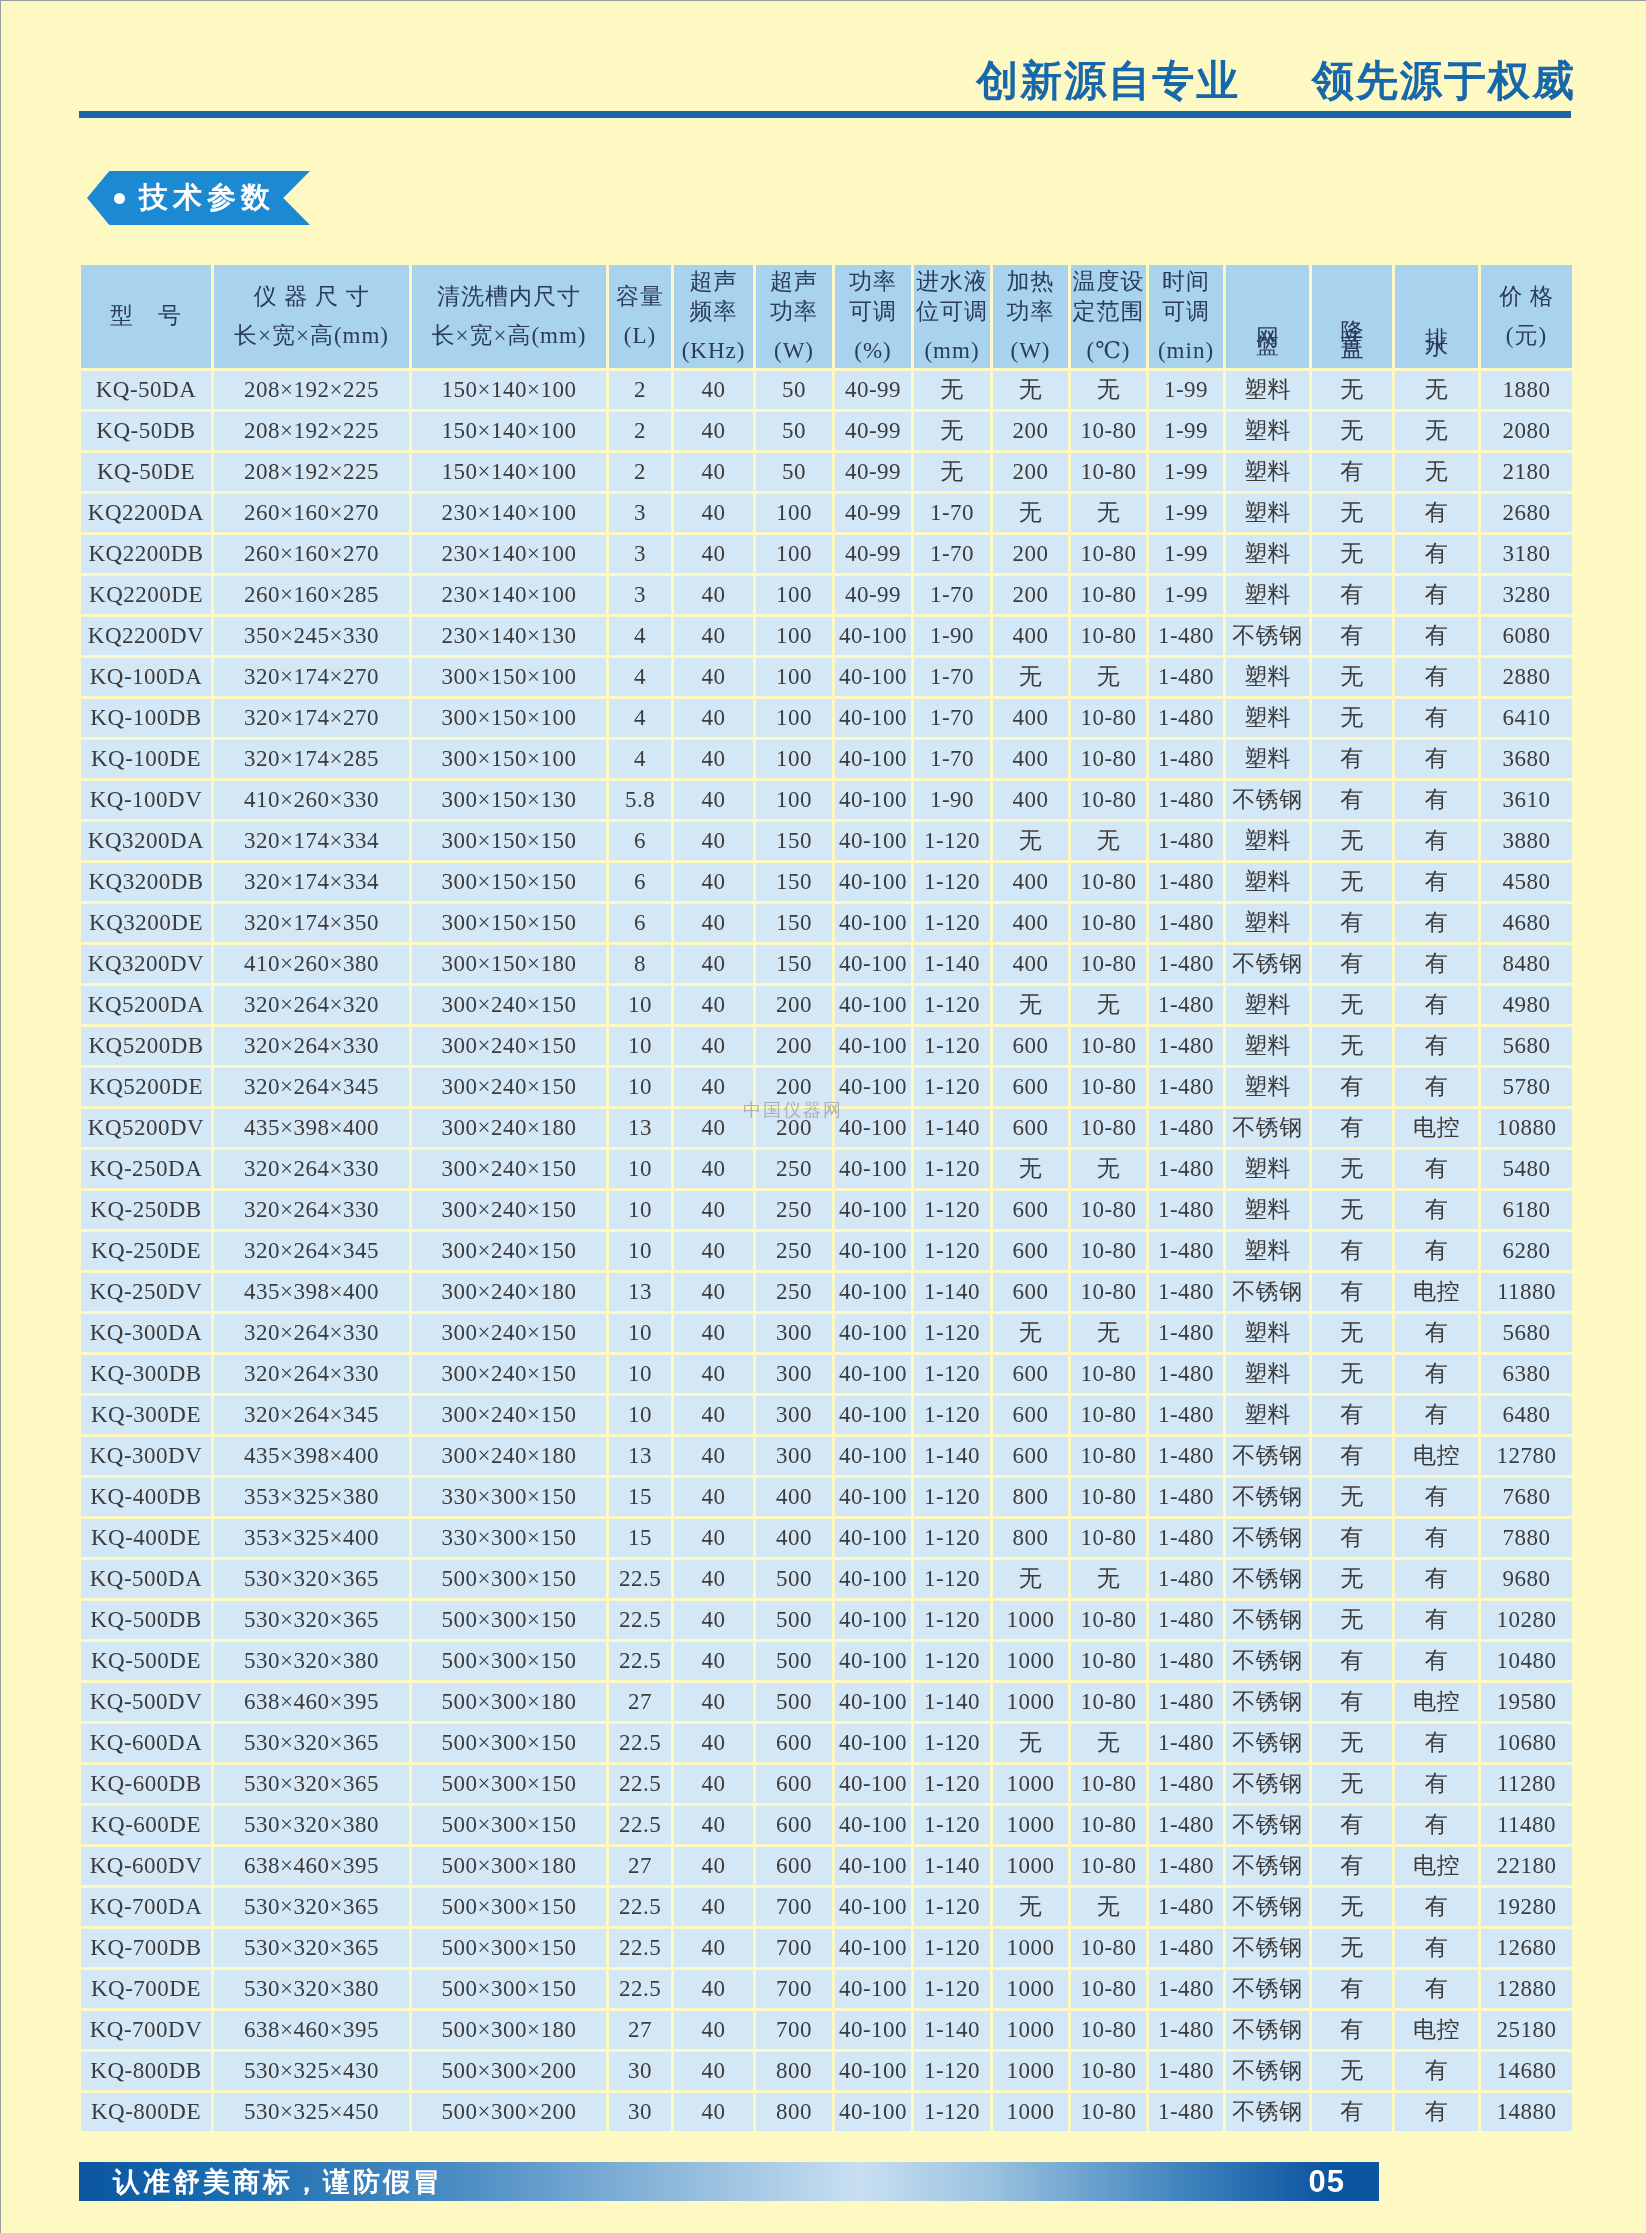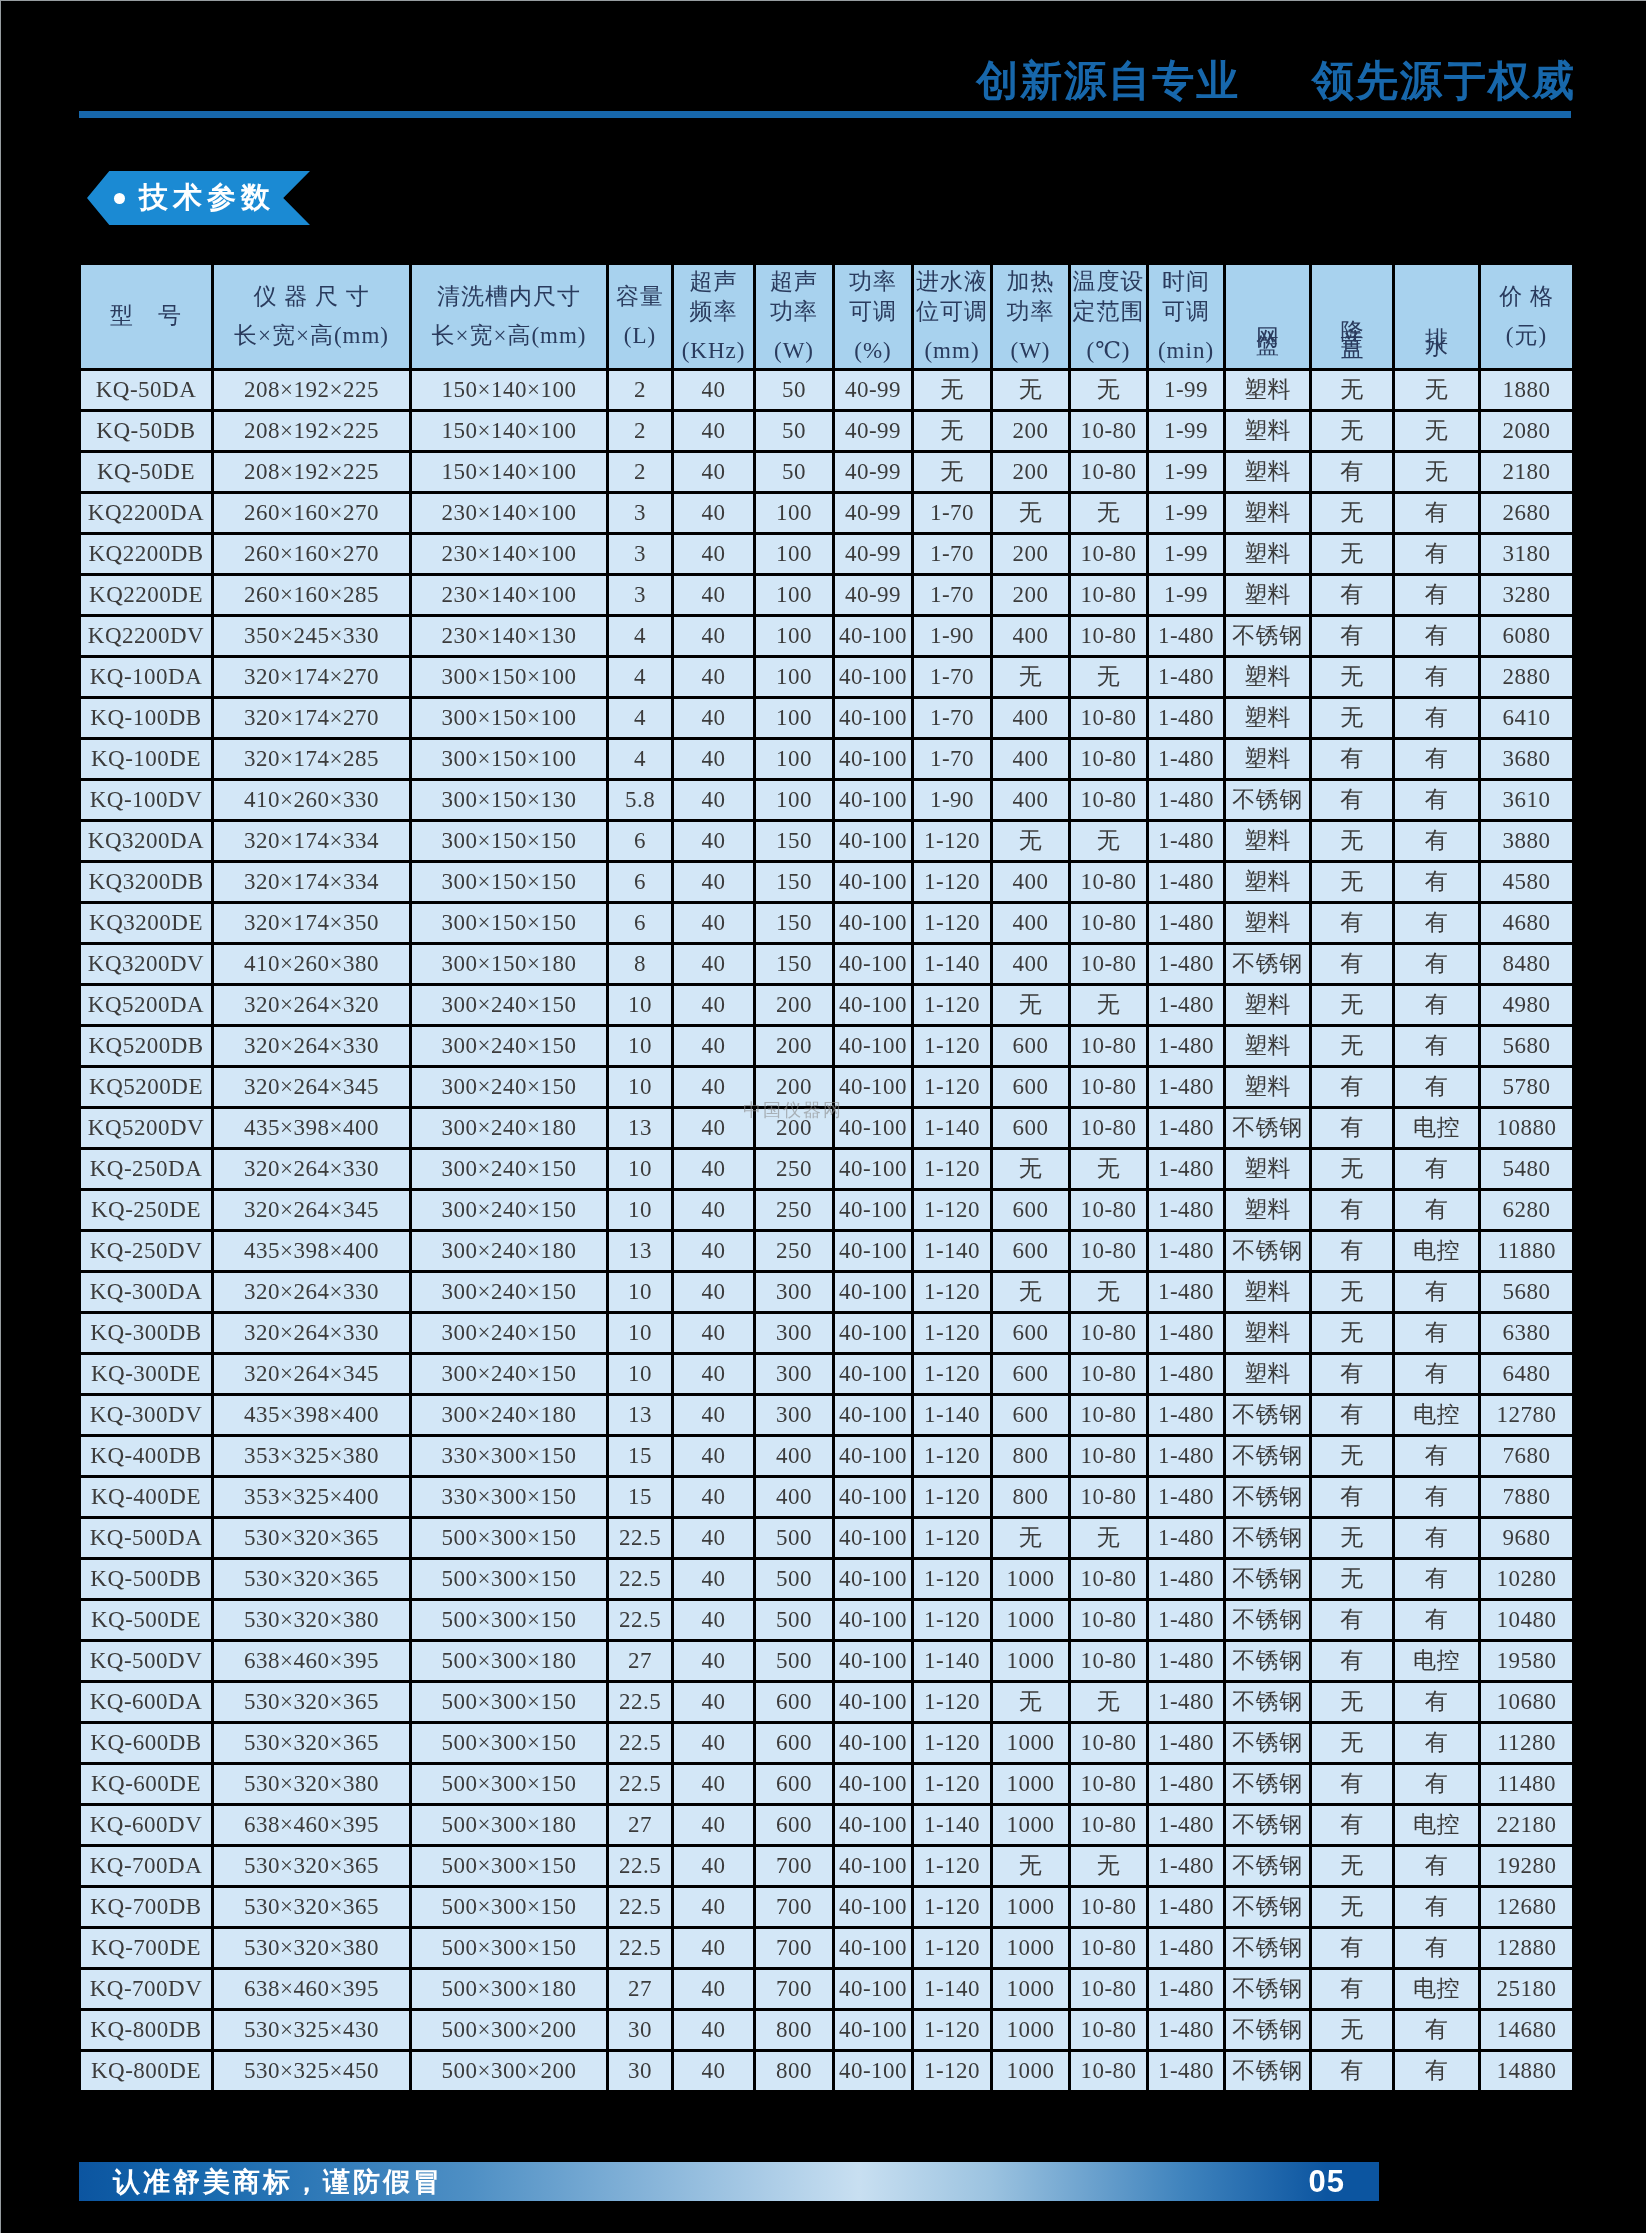--- a/index.html
+++ b/index.html
@@ -1,17 +1,17 @@
 <!DOCTYPE html>
 <html><head>
 <meta charset="utf-8">
 <style>
   html,body{margin:0;padding:0;background:#fff;}
   .page{
-    position:relative;width:1647px;height:2234px;background:#000000;
+    position:relative;width:1647px;height:2234px;background:#fef9c3;
     border:1px solid #979da1;box-sizing:border-box;overflow:hidden;
     font-family:"Liberation Sans","DejaVu Sans",sans-serif;
   }
   
   .top-slogan{
     position:absolute;top:52px;right:70px;color:#1767ab;font-weight:bold;
     font-size:42px;letter-spacing:2px;white-space:nowrap;
   }
   .top-slogan .part2{margin-left:58px;}
   .rule{position:absolute;left:78px;top:110px;width:1492px;height:7px;background:#1767ab;}
@@ -490,20 +490,37 @@
           <td>1-120</td>
           <td>无</td>
           <td>无</td>
           <td>1-480</td>
           <td>塑料</td>
           <td>无</td>
           <td>有</td>
           <td>5480</td>
         </tr>
         <tr>
+          <td>KQ-250DB</td>
+          <td>320×264×330</td>
+          <td>300×240×150</td>
+          <td>10</td>
+          <td>40</td>
+          <td>250</td>
+          <td>40-100</td>
+          <td>1-120</td>
+          <td>600</td>
+          <td>10-80</td>
+          <td>1-480</td>
+          <td>塑料</td>
+          <td>无</td>
+          <td>有</td>
+          <td>6180</td>
+        </tr>
+        <tr>
           <td>KQ-250DE</td>
           <td>320×264×345</td>
           <td>300×240×150</td>
           <td>10</td>
           <td>40</td>
           <td>250</td>
           <td>40-100</td>
           <td>1-120</td>
           <td>600</td>
           <td>10-80</td>

